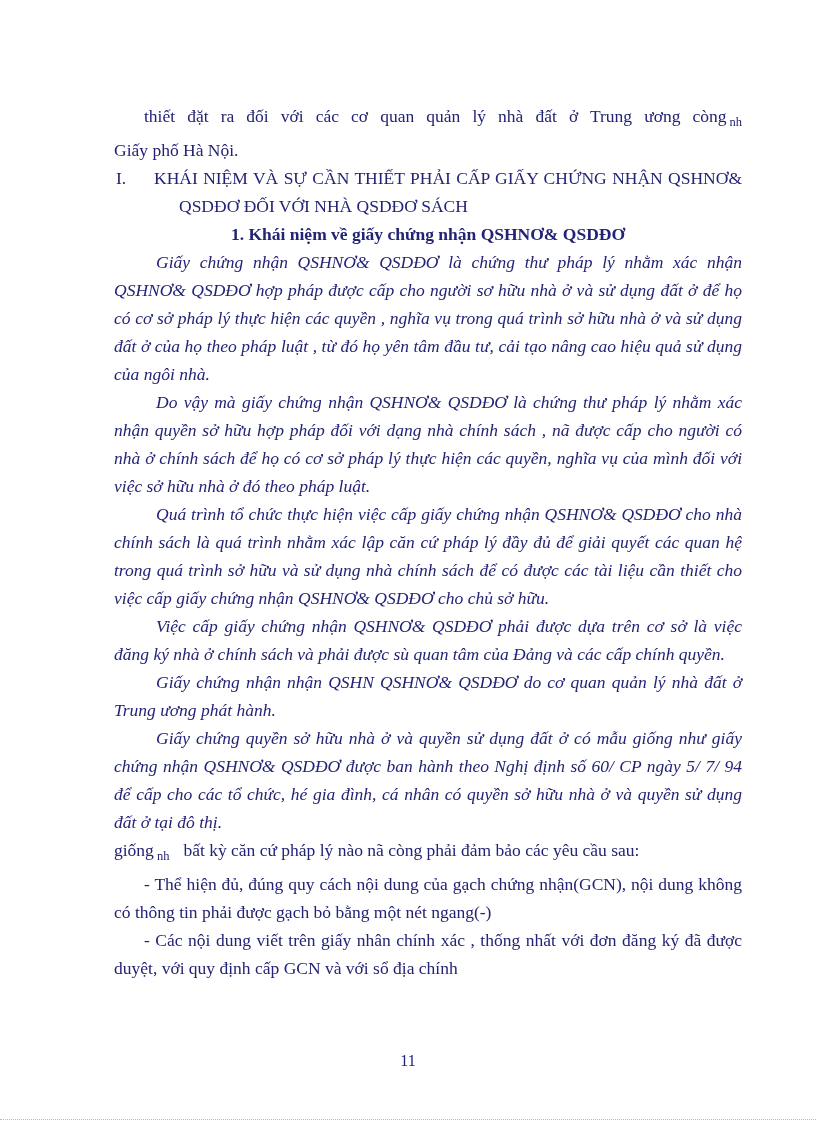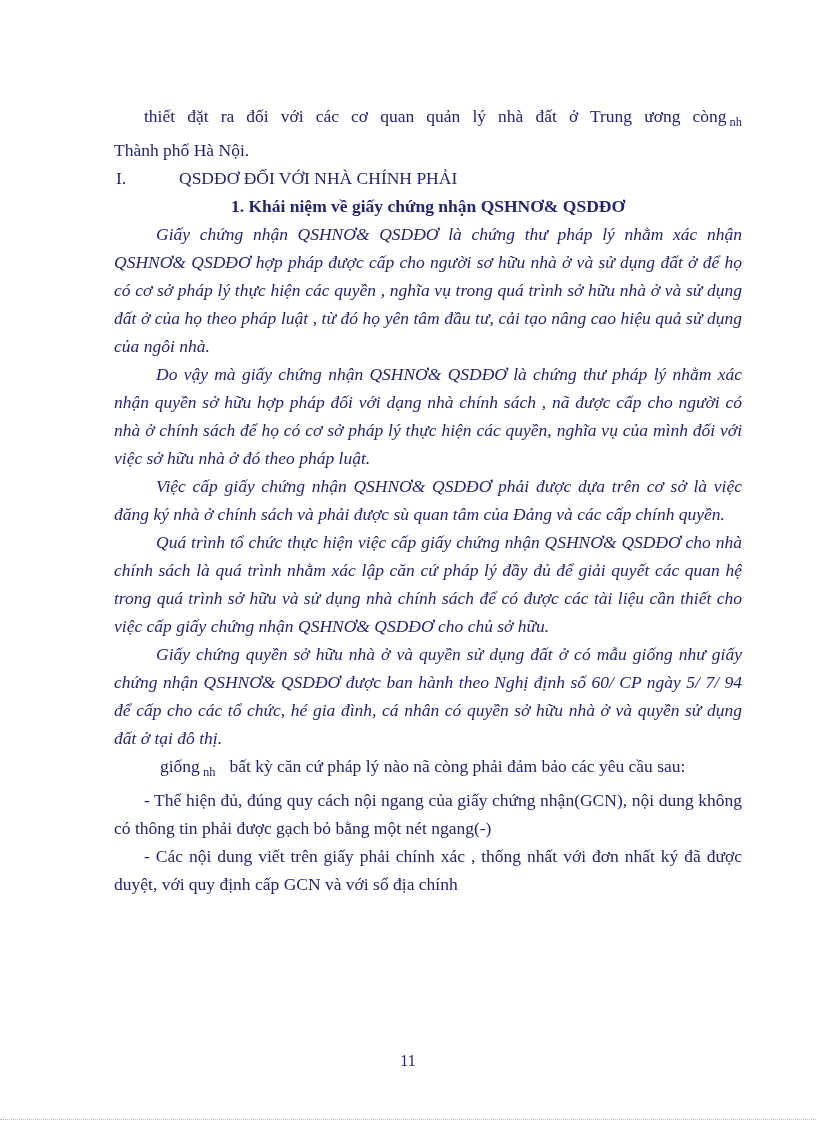--- a/index.html
+++ b/index.html
@@ -32,58 +32,60 @@
   .heading-numeral { position: absolute; left: 2px; top: 0; }
   .heading-line1 { padding-left: 40px; }
   .heading-line2 { padding-left: 65px; text-align: left; }
   .subsection { font-weight: bold; text-align: center; }
   .sub {
     font-size: 12.5px;
     vertical-align: -4px;
     margin-left: 3px;
   }
   .sub-gap { margin-right: 14px; }
-  .note-line2 { text-align: left; margin-left: 46px; }
+  .note-line2 { text-align: left; }
   .page-number {
     position: absolute;
     left: 0; right: 0;
     top: 1052px;
     text-align: center;
     font-size: 16px;
   }
   .bottom-rule {
     position: absolute;
     left: 0; right: 0; bottom: 3px;
     border-top: 1px dotted #b8b8b8;
   }
 </style>
 </head>
 <body>
 
 <div class="page">
   <div class="content">
 
     <p class="intro-line1 line-just"><span>thiết đặt ra đối với các cơ quan quản lý nhà đất ở Trung ương còng</span><span class="sub">nh</span></p>
-    <p style="text-align:left;">Thành phố Hà Nội.</p>
+    <p style="text-align:left;">Giấy phố Hà Nội.</p>
 
     <div class="heading-block">
       <span class="heading-numeral">I.</span>
-      <div class="heading-line2">QSDĐƠ ĐỐI VỚI NHÀ CHÍNH PHẢI</div>
+      <div class="heading-line1 line-just">KHÁI NIỆM VÀ SỰ CẦN THIẾT PHẢI CẤP GIẤY CHỨNG NHẬN QSHNƠ&amp;</div>
+      <div class="heading-line2">QSDĐƠ ĐỐI VỚI NHÀ QSDĐƠ SÁCH</div>
     </div>
 
     <p class="subsection">1. Khái niệm về giấy chứng nhận QSHNƠ&amp; QSDĐƠ</p>
 
     <p class="body-para">Giấy chứng nhận QSHNƠ&amp; QSDĐƠ là chứng thư pháp lý nhằm xác nhận QSHNƠ&amp; QSDĐƠ hợp pháp được cấp cho người sơ hữu nhà ở và sử dụng đất ở để họ có cơ sở pháp lý thực hiện các quyền , nghĩa vụ trong quá trình sở hữu nhà ở và sử dụng đất ở của họ theo pháp luật , từ đó họ yên tâm đầu tư, cải tạo nâng cao hiệu quả sử dụng của ngôi nhà.</p>
     <p class="body-para">Do vậy mà giấy chứng nhận QSHNƠ&amp; QSDĐƠ là chứng thư pháp lý nhằm xác nhận quyền sở hữu hợp pháp đối với dạng nhà chính sách , nã được cấp cho người có nhà ở chính sách để họ có cơ sở pháp lý thực hiện các quyền, nghĩa vụ của mình đối với việc sở hữu nhà ở đó theo pháp luật.</p>
+    <p class="body-para">Quá trình tổ chức thực hiện việc cấp giấy chứng nhận QSHNƠ&amp; QSDĐƠ cho nhà chính sách là quá trình nhằm xác lập căn cứ pháp lý đầy đủ để giải quyết các quan hệ trong quá trình sở hữu và sử dụng nhà chính sách để có được các tài liệu cần thiết cho việc cấp giấy chứng nhận QSHNƠ&amp; QSDĐƠ cho chủ sở hữu.</p>
     <p class="body-para">Việc cấp giấy chứng nhận QSHNƠ&amp; QSDĐƠ phải được dựa trên cơ sở là việc đăng ký nhà ở chính sách và phải được sù quan tâm của Đảng và các cấp chính quyền.</p>
-    <p class="body-para">Quá trình tổ chức thực hiện việc cấp giấy chứng nhận QSHNƠ&amp; QSDĐƠ cho nhà chính sách là quá trình nhằm xác lập căn cứ pháp lý đầy đủ để giải quyết các quan hệ trong quá trình sở hữu và sử dụng nhà chính sách để có được các tài liệu cần thiết cho việc cấp giấy chứng nhận QSHNƠ&amp; QSDĐƠ cho chủ sở hữu.</p>
+    <p class="body-para">Giấy chứng nhận nhận QSHN QSHNƠ&amp; QSDĐƠ do cơ quan quản lý nhà đất ở Trung ương phát hành.</p>
     <p class="body-para">Giấy chứng quyền sở hữu nhà ở và quyền sử dụng đất ở có mẫu giống như giấy chứng nhận QSHNƠ&amp; QSDĐƠ được ban hành theo Nghị định số 60/ CP ngày 5/ 7/ 94 để cấp cho các tổ chức, hé gia đình, cá nhân có quyền sở hữu nhà ở và quyền sử dụng đất ở tại đô thị.</p>
 
     <p class="note-line2"><span>giống</span><span class="sub sub-gap">nh</span><span>bất kỳ căn cứ pháp lý nào nã còng phải đảm bảo các yêu cầu sau:</span></p>
 
-    <p class="bullet-para">- Thể hiện đủ, đúng quy cách nội ngang của giấy chứng nhận(GCN), nội dung không có thông tin phải được gạch bỏ bằng một nét ngang(-)</p>
-    <p class="bullet-para">- Các nội dung viết trên giấy phải chính xác , thống nhất với đơn nhất ký đã được duyệt, với quy định cấp GCN và với sổ địa chính</p>
+    <p class="bullet-para">- Thể hiện đủ, đúng quy cách nội dung của gạch chứng nhận(GCN), nội dung không có thông tin phải được gạch bỏ bằng một nét ngang(-)</p>
+    <p class="bullet-para">- Các nội dung viết trên giấy nhân chính xác , thống nhất với đơn đăng ký đã được duyệt, với quy định cấp GCN và với sổ địa chính</p>
 
   </div>
 
   <div class="page-number">11</div>
   <div class="bottom-rule"></div>
 </div>
 
 </body></html>

